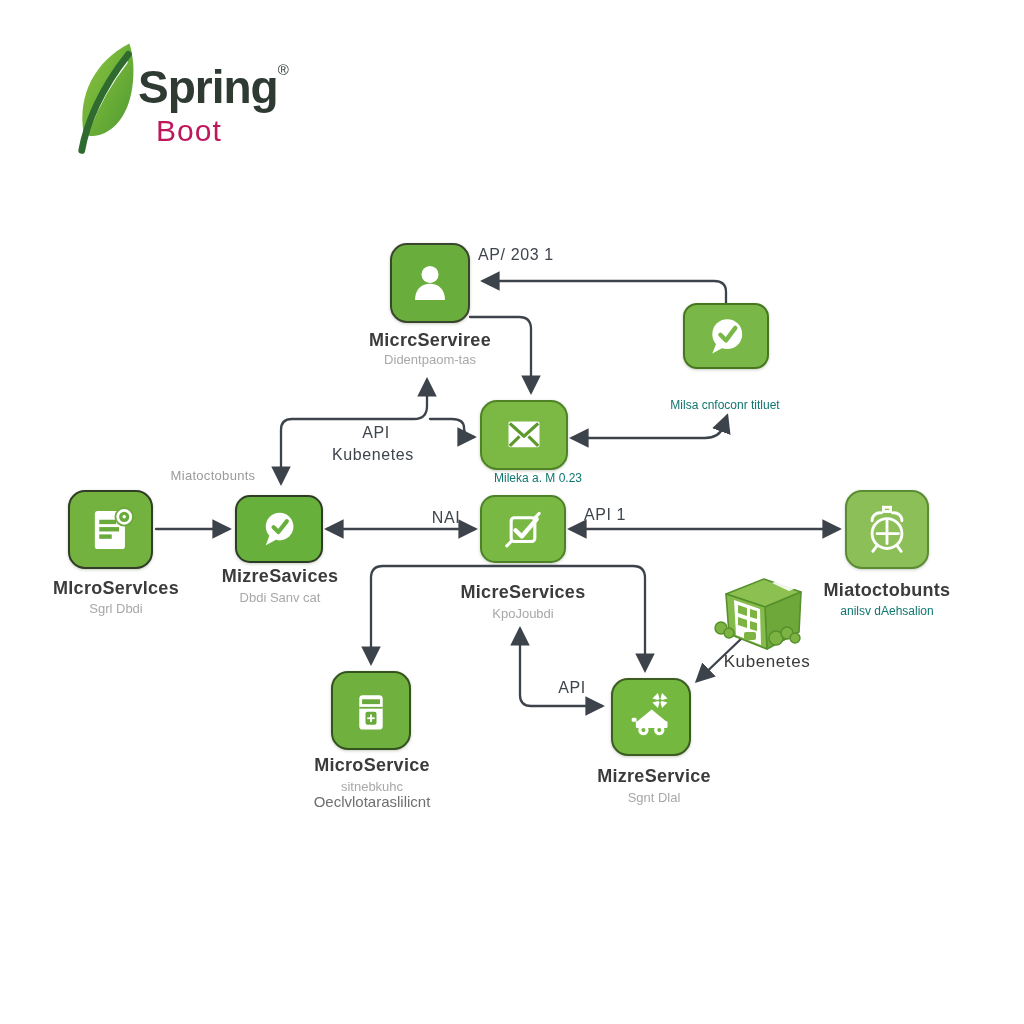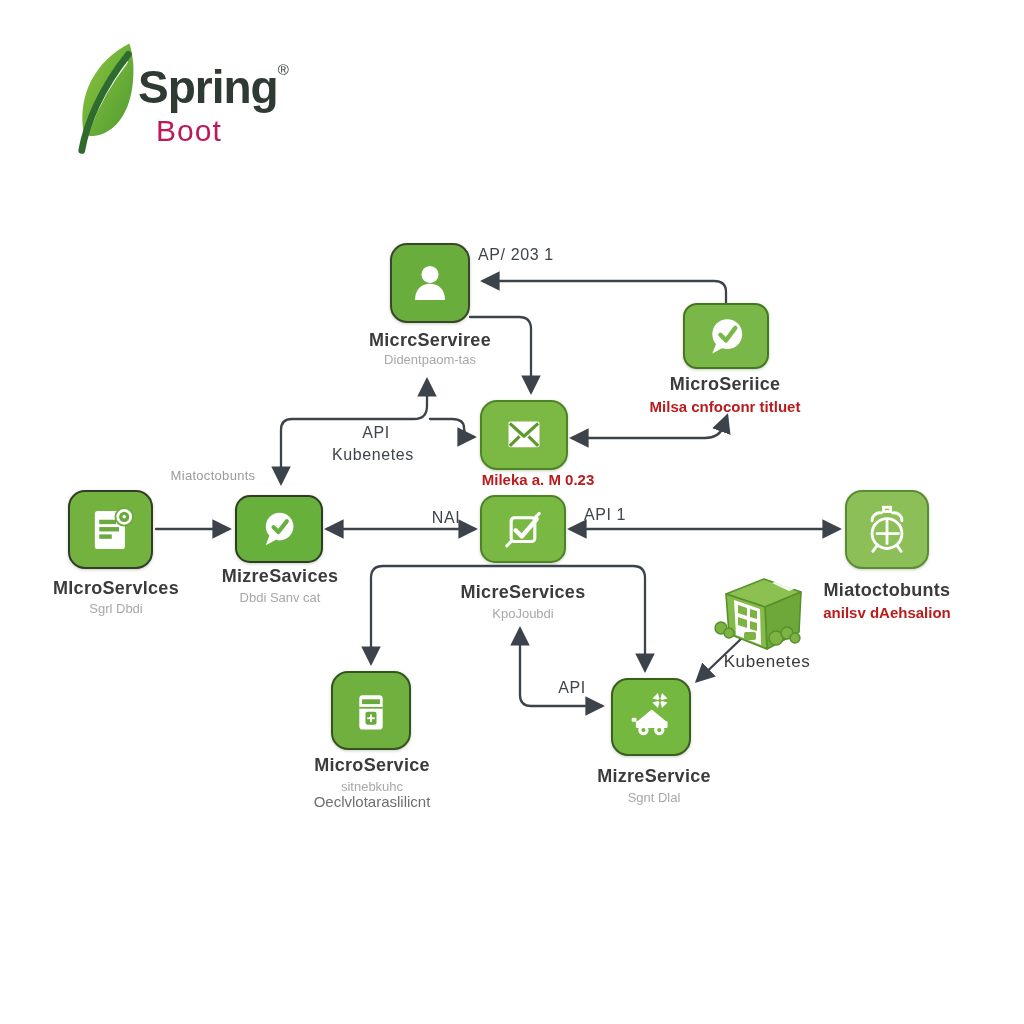--- a/index.html
+++ b/index.html
@@ -34,21 +34,21 @@
   .n-storage  {left:331px;top:671px;width:80px;height:79px;background:#70b03e;border:2px solid #35531f;}
   .n-delivery {left:611px;top:678px;width:80px;height:78px;background:#74b840;border:2px solid #3c5c22;}
 
   .kube-box{position:absolute;left:712px;top:570px;width:96px;height:90px;}
 
   
   .nlabel{position:absolute;width:240px;text-align:center;color:#3b3b3b;
           font-size:18px;font-weight:700;letter-spacing:.3px;}
   .nsub{position:absolute;width:240px;text-align:center;color:#a8a8a8;
         font-size:13px;font-weight:400;}
-  .nsub.mid{color:#b91c1c;font-size:15px;font-weight:bold;}
+  .nsub.mid{color:#0f766e;font-size:12px;}
   .nsub.big{color:#6f6f6f;font-size:15px;}
 
   .elabel{position:absolute;color:#3f454d;font-size:16px;font-weight:500;
           letter-spacing:.6px;text-align:center;width:140px;}
   .elabel.big{font-size:17px;color:#3a3a3a;width:240px;}
   .elabel.sub{font-size:13px;color:#9b9b9b;font-weight:400;width:240px;letter-spacing:.3px;}
 </style>
 </head>
 <body>
 
@@ -218,21 +218,20 @@
       <circle cx="17" cy="63" r="5"></circle>
       <circle cx="64" cy="68" r="7"></circle>
       <circle cx="75" cy="63" r="6"></circle>
       <circle cx="83" cy="68" r="5"></circle>
     </g>
   </svg>
 
   <div class="nlabel" style="left:310px;top:330px;">MicrcServiree</div>
   <div class="nsub" style="left:310px;top:352px;">Didentpaom-tas</div>
 
-  <div class="nlabel" style="left:605px;top:374px;">MicroSeriice</div>
   <div class="nsub mid" style="left:605px;top:398px;">Milsa cnfoconr titluet</div>
 
   <div class="nsub mid" style="left:418px;top:471px;">Mileka a. M 0.23</div>
 
   <div class="nlabel" style="left:-4px;top:578px;">MlcroServlces</div>
   <div class="nsub" style="left:-4px;top:601px;">Sgrl Dbdi</div>
 
   <div class="nlabel" style="left:160px;top:566px;">MizreSavices</div>
   <div class="nsub" style="left:160px;top:590px;">Dbdi Sanv cat</div>
 

